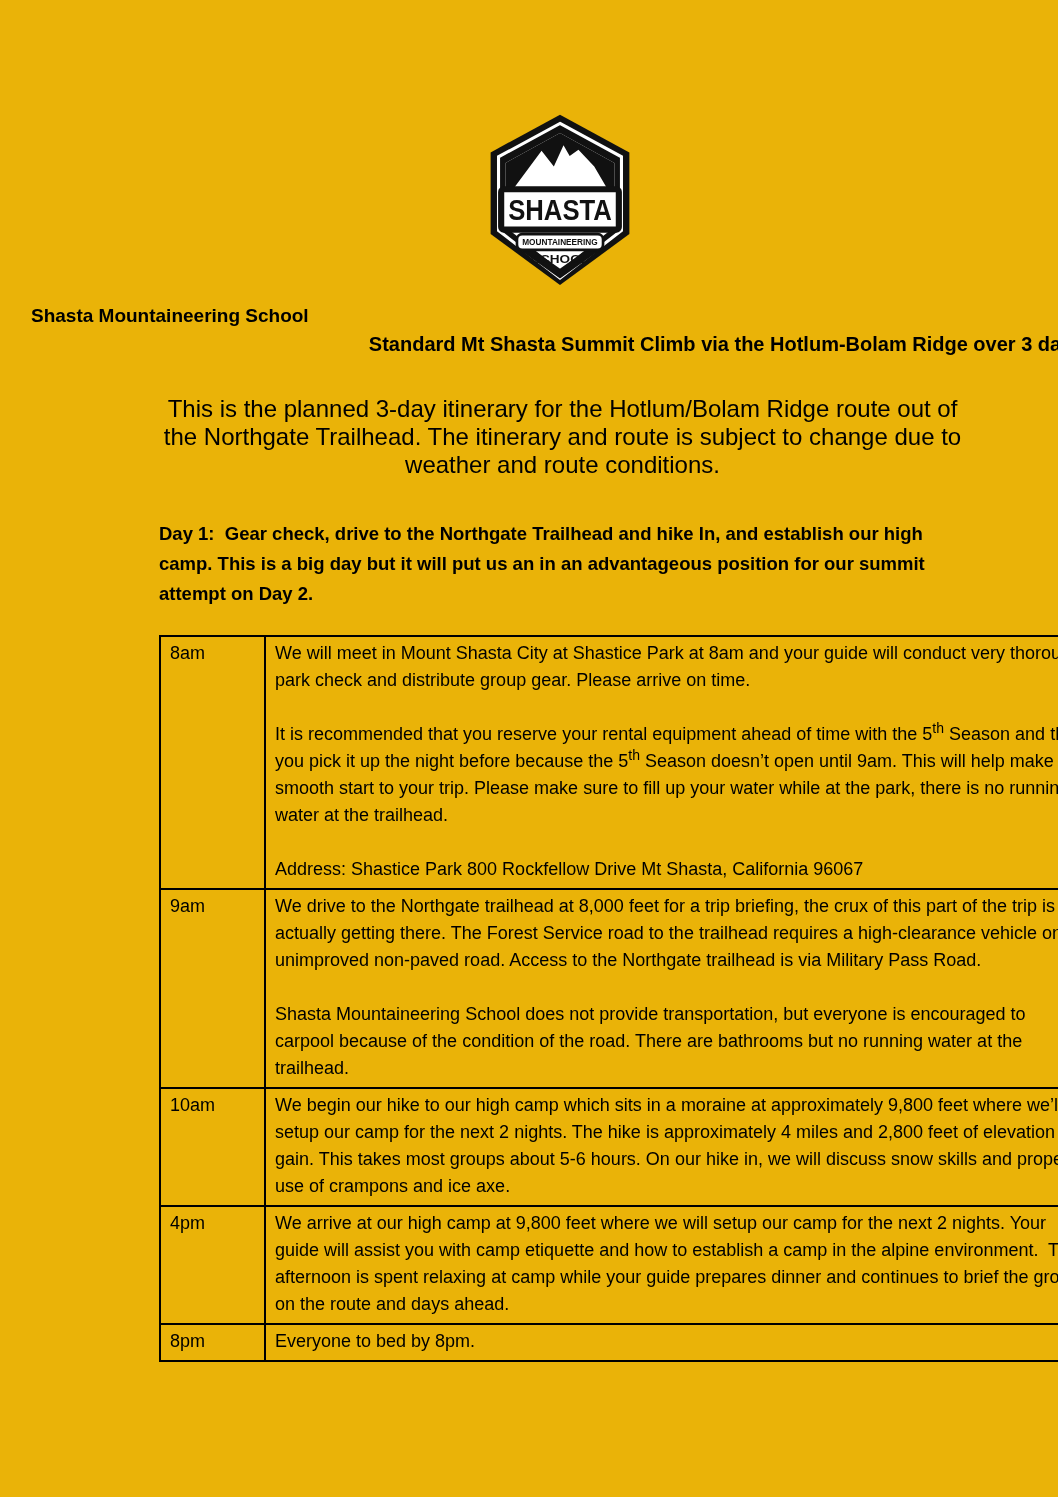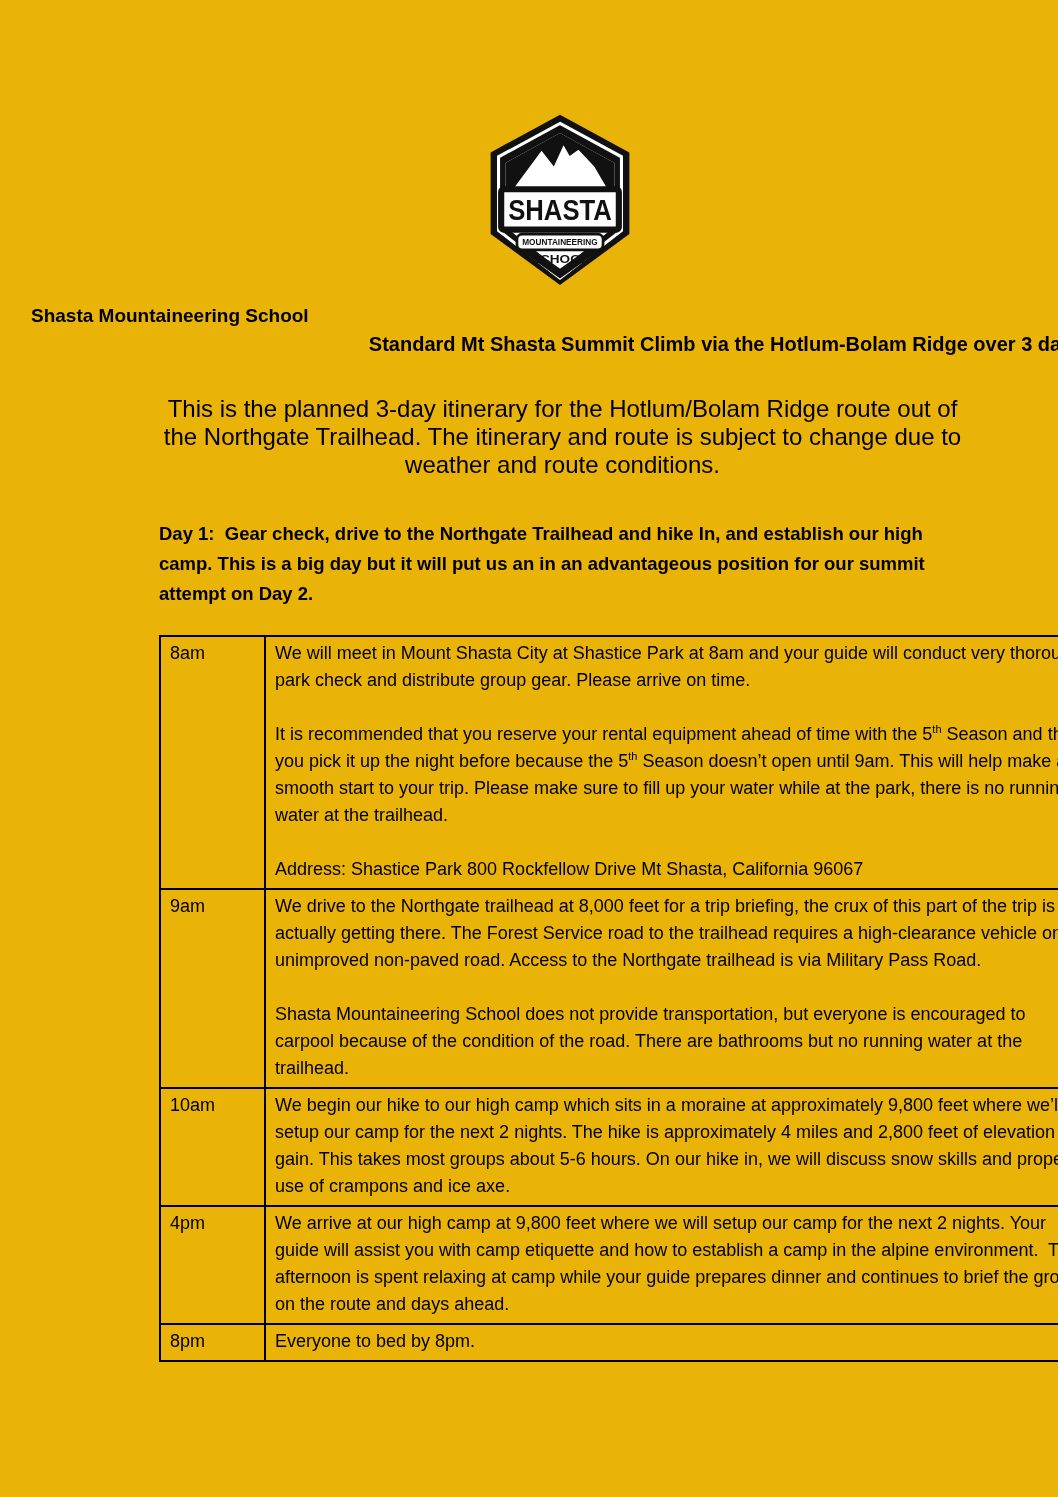--- a/index.html
+++ b/index.html
@@ -59,21 +59,21 @@
   table.itinerary td {
     border: 2px solid #000000;
     vertical-align: top;
     padding: 3px 8px 5px 9px;
     font-size: 18px;
     line-height: 27px;
   }
   td.time-cell { width: 86px; }
   .para { white-space: pre-wrap; }
   .para + .para { margin-top: 27px; }
-  .para sup { font-size: 11px; line-height: 0; }
+  .para sup { font-size: 14px; line-height: 0; }
 </style>
 </head>
 <body>
 
 <div class="page">
 
   <div class="logo-wrap">
     <svg width="176" height="173" viewBox="0 0 200 197">
 
       <polygon points="100,3 179,46 179,139 100,197 21,139 21,46" fill="#111111"></polygon>

